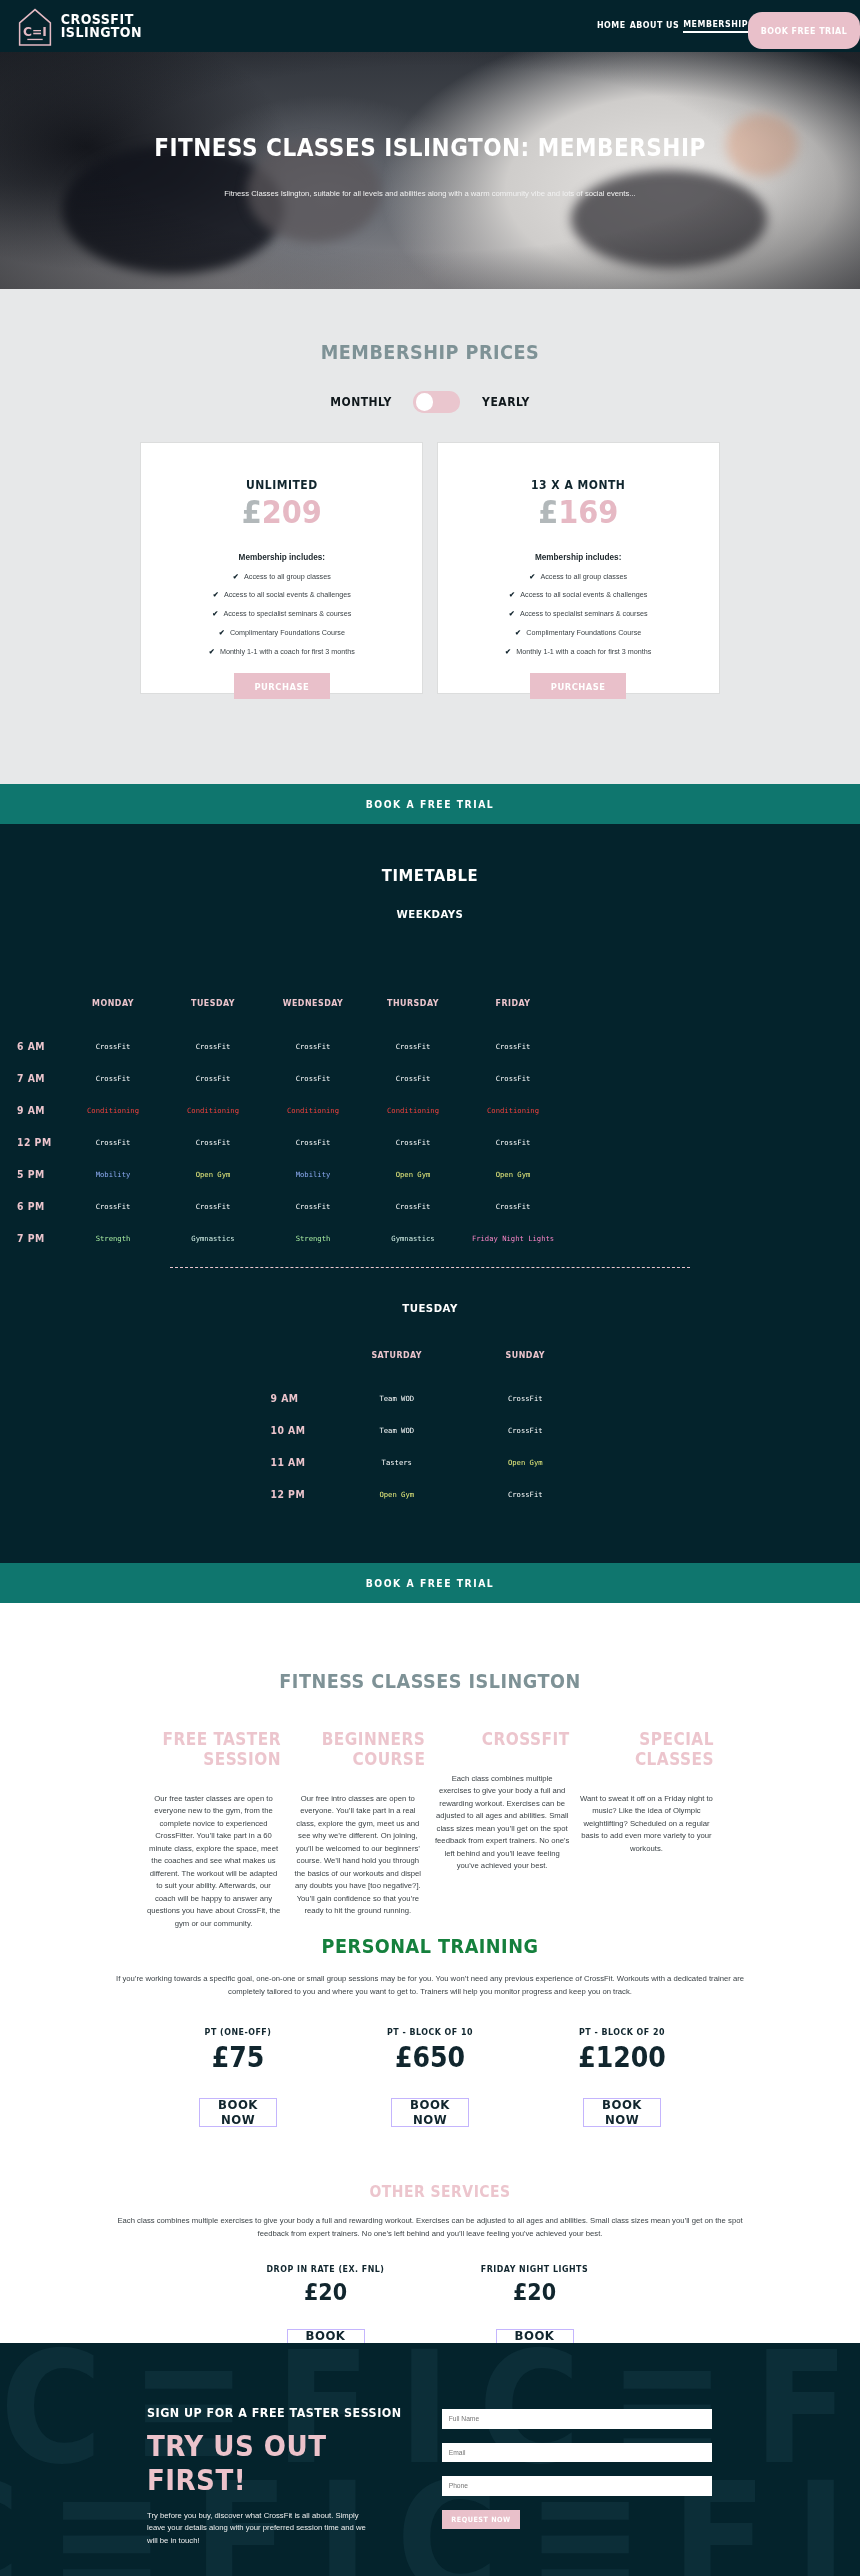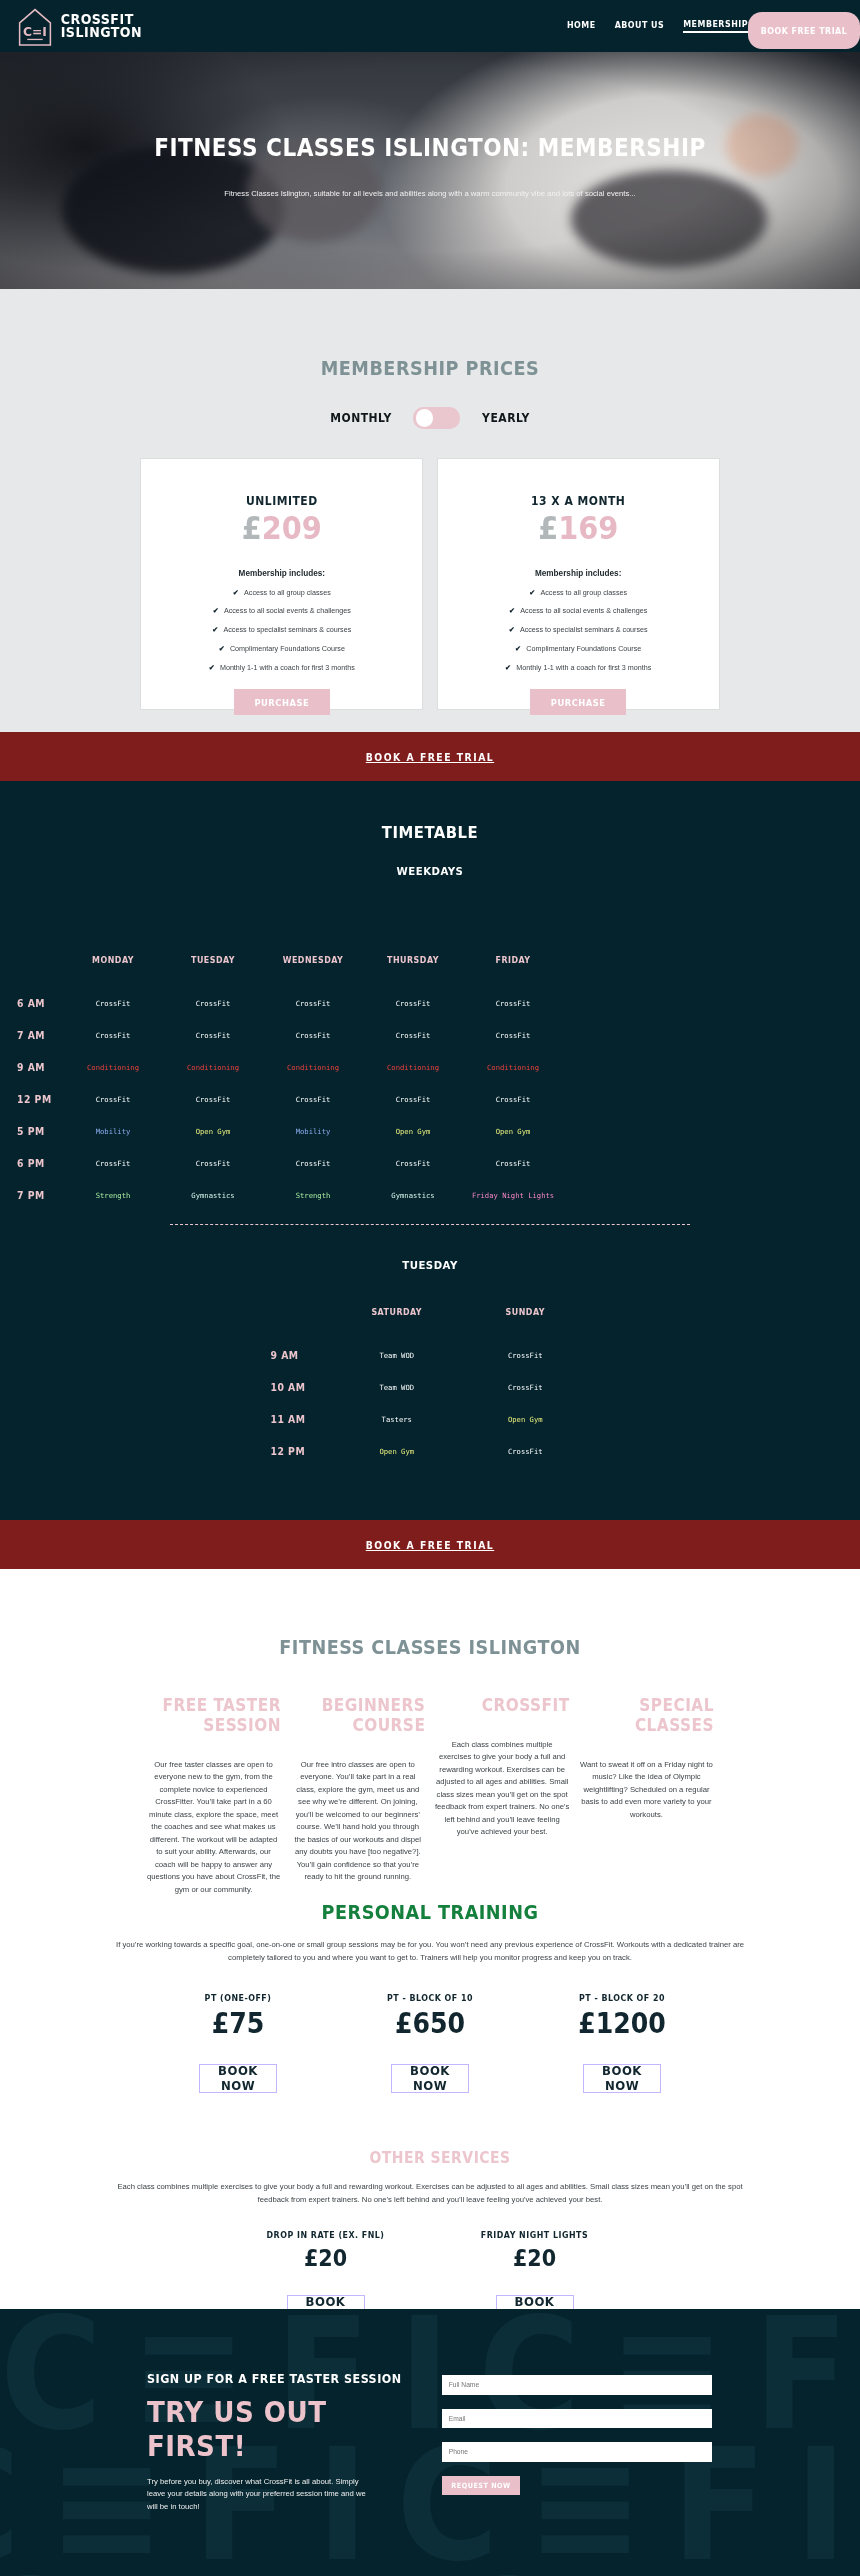--- a/index.html
+++ b/index.html
@@ -3,21 +3,21 @@
 <meta charset="utf-8">
 <style>
   * { box-sizing: border-box; margin: 0; padding: 0; }
   html,body { width: 860px; background: #ffffff; font-family: "Liberation Sans", sans-serif; }
   .cond { font-family: "DejaVu Sans", sans-serif; font-stretch: condensed; font-weight: 700; }
 
   
   .header { height: 52px; background: #04232c; display: flex; align-items: center; padding-left: 15.5px; position: relative; }
   .logo-box { display: flex; align-items: center; gap: 7.2px; }
   .logo-text { color: #ffffff; font-size: 14px; line-height: 13.4px; letter-spacing: 0.5px; }
-  .nav { display: flex; gap: 19px; margin-left: auto; margin-right: 112px; align-items: center; }
+  .nav { display: flex; gap: 4px; margin-left: auto; margin-right: 112px; align-items: center; }
   .nav-item { color: #ffffff; font-family: "DejaVu Sans", sans-serif; font-stretch: condensed; font-weight: 700; font-size: 8.8px; letter-spacing: 0.5px; cursor: pointer; padding-bottom: 2.1px; }
   .nav-item.active { border-bottom: 2.1px solid #ffffff; }
   .header-cta { position: absolute; right: 0; top: 12.4px; width: 112px; height: 37px; background: #e9c0ca; color: #ffffff; font-size: 8.8px; letter-spacing: 0.5px; display: flex; align-items: center; justify-content: center; cursor: pointer; border-radius: 14px; }
 
   
   .hero { height: 237px; position: relative; overflow: hidden;
     background:
       radial-gradient(ellipse 392px 222px at 78% 58%, #e6e4e2 0%, #cfcdcb 42%, rgba(130,130,136,0) 74%),
       radial-gradient(ellipse 289px 175px at 10% 40%, #15171d 0%, rgba(21,23,29,0) 70%),
       radial-gradient(ellipse 222px 144px at 38% 62%, #70747c 0%, rgba(112,116,124,0) 72%),
@@ -27,40 +27,40 @@
   .fig1 { left: 62px; bottom  : 15.5px; width: 222px; height: 129px; background: rgba(18,20,28,0.85); }
   .fig2 { left: 247px; bottom: 46px; width: 134px; height: 103px; background: rgba(90,85,90,0.75); }
   .fig3 { right: 93px; bottom: 20.6px; width: 196px; height: 98px; background: rgba(40,38,44,0.7); }
   .fig4 { right: 62px; top: 62px; width: 72px; height: 62px; background: rgba(216,178,158,0.8); }
   .hero::after { content:""; position: absolute; inset: 0; background: radial-gradient(ellipse at 50% 45%, transparent 50%, rgba(8,10,14,0.55) 100%); }
   .hero-inner { position: absolute; inset: 0; z-index: 2; text-align: center; }
   .hero-title { margin-top: 82px; color: #ffffff; font-size: 24px; letter-spacing: 0.5px; }
   .hero-sub { margin-top: 27px; color: #f2f2f2; font-size: 7.7px; }
 
   
-  .pricing { height: 443px; background: #e7e8e9; padding-top: 68px; }
+  .pricing { height: 495px; background: #e7e8e9; padding-top: 52px; }
   .sec-head { text-align: center; color: #7e9296; font-size: 19.6px; letter-spacing: 0.5px; }
   .toggle-row { margin-top: 27px; display: flex; align-items: center; justify-content: center; gap: 21.6px; }
   .toggle-label { color: #10181c; font-size: 12px; letter-spacing: 0.5px; }
   .toggle { width: 47px; height: 21.6px; background: #eac6ce; border-radius: 10.8px; position: relative; cursor: pointer; }
   .toggle-knob { position: absolute; left: 2.1px; top: 2.1px; width: 17.5px; height: 17.5px; border-radius: 50%; background: #ffffff; }
   .cards { margin-top: 29px; display: flex; justify-content: center; gap: 13.4px; }
   .card { width: 283px; height: 252px; background: #ffffff; border: 0.5px solid #dcdddd; padding-top: 35px; text-align: center; }
   .plan-name { color: #11262e; font-size: 12px; letter-spacing: 0.5px; }
   .plan-price { margin-top: 3.1px; font-size: 32px; line-height: 1.1; }
   .plan-price .cur { color: #b2b8ba; }
   .plan-price .num { color: #e6b9c4; }
   .includes { margin-top: 23px; color: #1c262b; font-weight: 700; font-size: 8.2px; }
   .features { margin-top: 6.2px; list-style: none; }
   .features li { display: flex; justify-content: center; gap: 5.2px; font-size: 7.2px; color: #3c4347; margin-top: 9.8px; }
   .features .check { color: #12252e; font-weight: 700; font-size: 7.2px; }
   .purchase-btn { margin: 17.5px auto 0; width: 96px; height: 26px; background: #e9c0ca; color: #ffffff; font-size: 9.3px; letter-spacing: 0.5px; display: flex; align-items: center; justify-content: center; cursor: pointer; }
 
   
-  .trial-banner { height: 49px; background: #7f1d1d; color: #ffffff; font-size: 10.3px; letter-spacing: 1.5px; display: flex; align-items: center; justify-content: center; cursor: pointer; text-decoration: underline; }
+  .trial-banner { height: 40px; background: #0f766e; color: #ffffff; font-size: 10.3px; letter-spacing: 1.5px; display: flex; align-items: center; justify-content: center; cursor: pointer; }
 
   
   .timetable { height: 739px; background: #04232c; padding-top: 42px; }
   .tt-title { text-align: center; color: #ffffff; font-size: 16.5px; letter-spacing: 0.5px; }
   .tt-sub { text-align: center; color: #ffffff; font-size: 11.3px; letter-spacing: 0.5px; margin-top: 23px; }
   .tt-grid { display: grid; margin: 0 auto; }
   .tt-grid.weekday { width: 546px; margin-top: 77px; }
   .tt-grid.weekend { width: 319px; margin-top: 35px; }
   .tt-day { color: #ecc5cd; font-family: "DejaVu Sans", sans-serif; font-stretch: condensed; font-weight: 700; font-size: 8.8px; letter-spacing: 0.5px; text-align: center; height: 32px; }
   .tt-time { color: #ecc5cd; font-family: "DejaVu Sans", sans-serif; font-stretch: condensed; font-weight: 700; font-size: 10.3px; letter-spacing: 0.5px; height: 32px; display: flex; align-items: center; }

